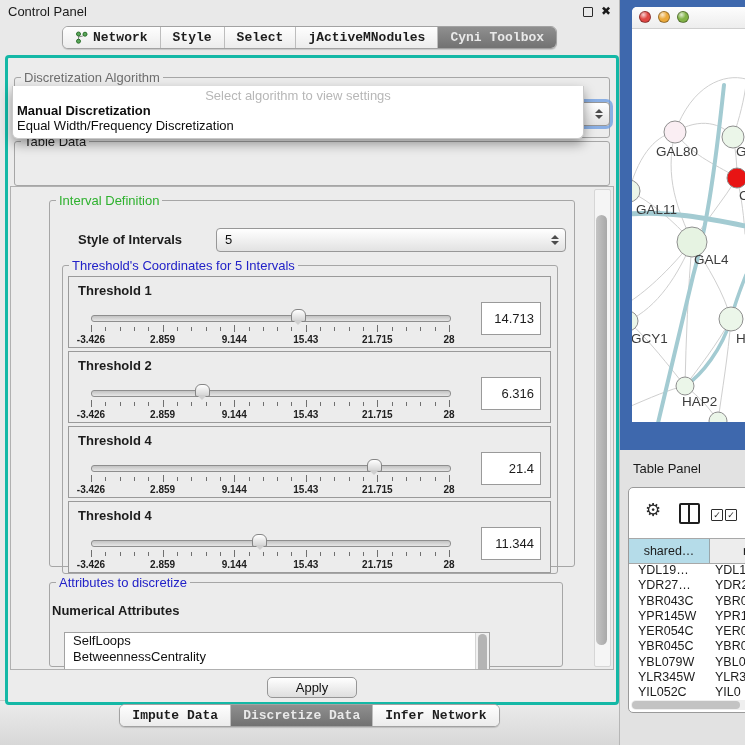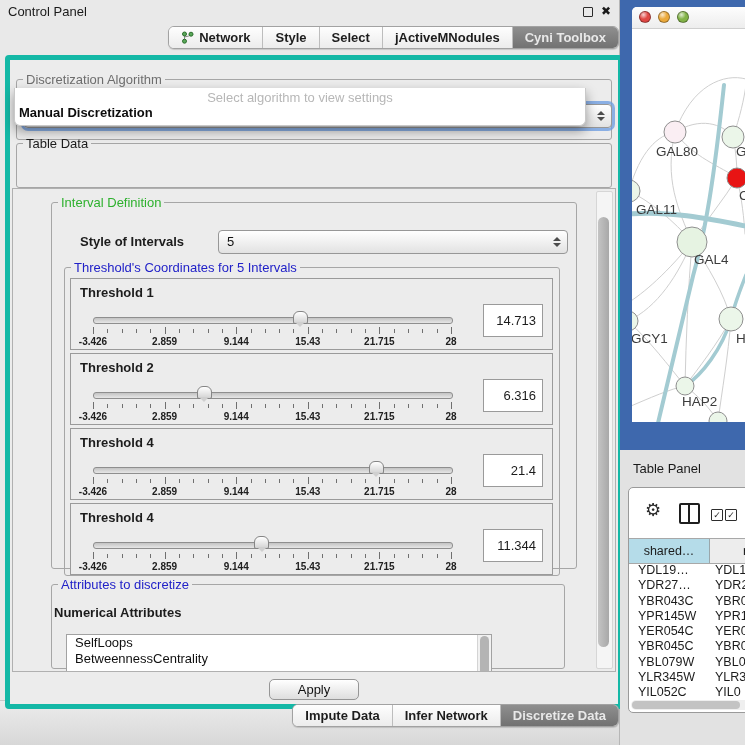--- a/index.html
+++ b/index.html
@@ -6,31 +6,31 @@
   .stage{position:relative;width:745px;height:745px;overflow:hidden;background:#e9e9e9;
          font-family:"Liberation Sans",sans-serif;font-size:13px;color:#1c1c1c;}
 
   
   .left{position:absolute;left:0;top:0;width:619px;height:745px;background:#e9e9e9;border-right:1px solid #b6b6b6;}
   .cp-titlebar{position:absolute;left:0;top:0;right:0;height:22px;}
   .cp-title{position:absolute;left:8px;top:4px;font-size:13px;color:#1a1a1a;}
   .float-ic{position:absolute;right:26px;top:7px;width:8px;height:8px;border:1.5px solid #2b2b2b;border-radius:1px;}
   .close-ic{position:absolute;right:8px;top:4px;font-size:12px;font-weight:bold;color:#1a1a1a;font-family:"DejaVu Sans",sans-serif;}
 
-  .tabbar{position:absolute;left:0;right:0;display:flex;justify-content:flex-end;}
+  .tabbar{position:absolute;left:0;right:0;display:flex;justify-content:center;font-family:Liberation Mono, monospace;}
   .tabbar.top{top:26px;}
   .tabbar.bottom{top:704px;}
   .segwrap{display:flex;border:1px solid #a2a2a2;border-radius:6px;overflow:hidden;background:#fdfdfd;box-shadow:0 1px 1px rgba(0,0,0,.15);}
   .seg{display:flex;align-items:center;gap:5px;padding:3px 12px;font-weight:bold;font-size:13px;color:#1d1d1d;
        background:linear-gradient(#fefefe,#ececec);border-left:1px solid #bdbdbd;cursor:default;}
   .seg:first-child{border-left:none;}
   .seg.active{background:linear-gradient(#8f8f8f,#727272);color:#e9e9e9;}
   .tabicon{display:inline-flex;width:13px;height:13px;}
 
-  .content{position:absolute;left:5px;top:55px;width:608px;height:644px;border:5px solid #14b8a6;border-radius:4px;background:#ececec;}
+  .content{position:absolute;left:5px;top:55px;width:608px;height:644px;border:3px solid #14b8a6;border-radius:4px;background:#ececec;}
 
   fieldset.group{position:absolute;margin:0;padding:0;border:1px solid #a6a6a6;border-radius:3px;}
   fieldset.group legend{font-size:13px;padding:0 3px;margin-left:6px;}
   legend.gray{color:#6e6e6e;}
   legend.green{color:#2eb12e;}
   legend.blue{color:#2121c8;}
 
   .alg-group{left:6px;top:12px;width:594px;height:66px;}
   .combo{position:relative;height:22px;border:1px solid #979797;border-radius:4px;
          background:linear-gradient(#ffffff,#e2e2e2);line-height:22px;padding-left:8px;font-size:13px;color:#111;}
@@ -168,20 +168,21 @@
         <span class="stepper">
             <i class="up"></i>
             <i class="down"></i>
           </span>
       </div>
 
       <div class="popup">
         <div class="popup-ph">Select algorithm to view settings</div>
         <div>
             <div class="popup-item hl">Manual Discretization</div>
+            <div class="popup-item">Equal Width/Frequency Discretization</div>
           </div>
       </div>
 
       <fieldset class="group td-group">
         <legend>Table Data</legend>
       </fieldset>
 
       <div class="scrollpane">
         <fieldset class="group ivd-group">
           <legend class="green">Interval Definition</legend>
@@ -398,25 +399,25 @@
       <div class="apply-row">
         <button class="btn">Apply</button>
       </div>
     </div>
 
     <div class="tabbar bottom">
       <div class="segwrap">
           <div class="seg">
             <span>Impute Data</span>
           </div>
+          <div class="seg active">
+            <span>Discretize Data</span>
+          </div>
           <div class="seg">
             <span>Infer Network</span>
-          </div>
-          <div class="seg active">
-            <span>Discretize Data</span>
           </div>
         </div>
     </div>
   </div>
 
   <div class="net-frame">
     <div class="net-win">
       <div class="net-titlebar">
         <span><span class="tl" style="background: radial-gradient(circle at 35% 28%, rgba(255, 255, 255, 0.75), rgba(255, 255, 255, 0) 45%), rgb(223, 71, 67);"></span><span class="tl" style="background: radial-gradient(circle at 35% 28%, rgba(255, 255, 255, 0.75), rgba(255, 255, 255, 0) 45%), rgb(235, 169, 59);"></span><span class="tl" style="background: radial-gradient(circle at 35% 28%, rgba(255, 255, 255, 0.75), rgba(255, 255, 255, 0) 45%), rgb(130, 179, 71);"></span></span>
       </div>

